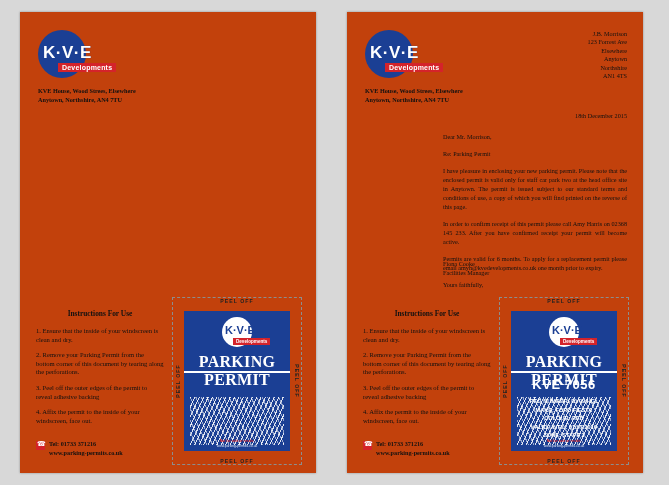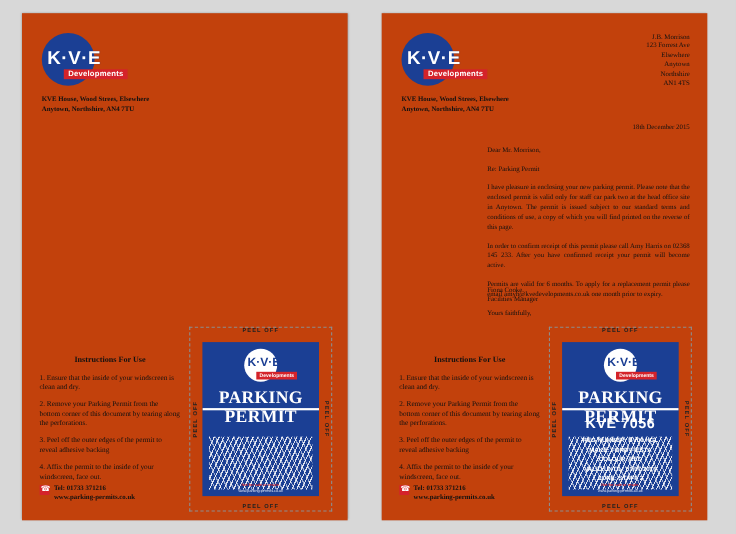--- a/index.html
+++ b/index.html
@@ -86,21 +86,21 @@
   .letter-sign{
     position:absolute;left:96px;top:248px;
     font-size:6.2px;line-height:8.5px;color:#111;
   }
 
   
   .permit-zone{
     position:absolute;left:0;bottom:0;width:296px;height:186px;
   }
   .instructions{
-    position:absolute;left:16px;top:35px;width:128px;
+    position:absolute;left:16px;top:22px;width:128px;
     color:#111;
   }
   .instructions h4{
     margin:0 0 9px 0;
     font-size:7.4px;
     font-weight:bold;
     text-align:center;
     font-family:"Liberation Serif", serif;
   }
   .instructions ol{margin:0;padding:0;list-style:none;}

